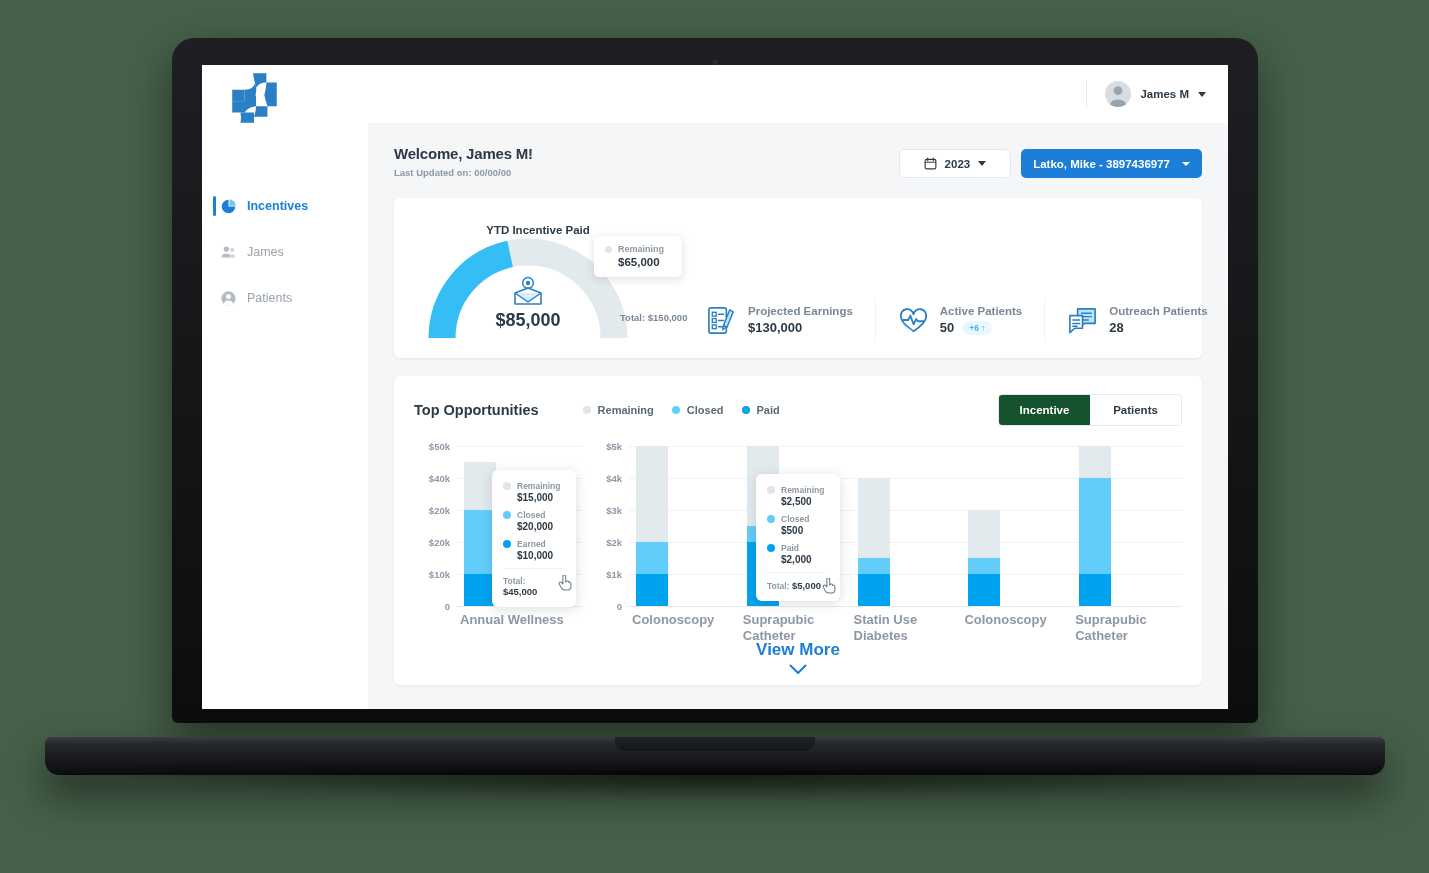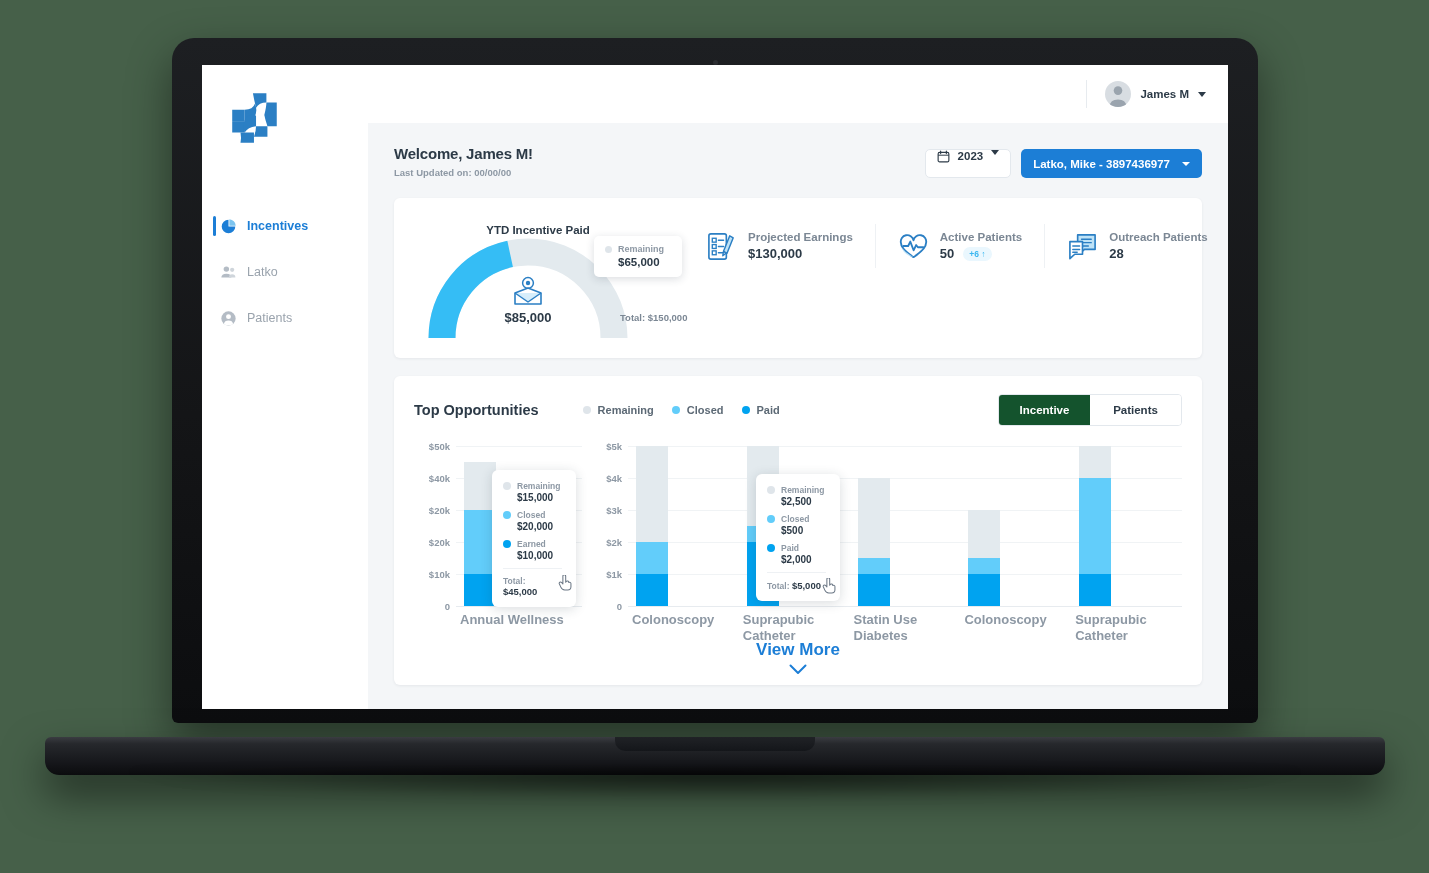--- a/index.html
+++ b/index.html
@@ -53,21 +53,21 @@
     background: radial-gradient(ellipse at 50% 0%, rgba(0,0,0,.62) 0%, rgba(0,0,0,0) 72%);
     filter: blur(4px);
   }
 
   
   #app { width: 1026px; height: 644px; display: flex; background: #f4f6f8; }
 
   
   #sidebar {
     width: 166px; background: #ffffff; flex: none;
-    display: flex; flex-direction: column; padding-top: 20px;
+    display: flex; flex-direction: column; 
   }
   #logo { width: 70px; height: 58px; margin: 4px 0 0 18px; }
   #nav { margin-top: 62px; }
   .nav-item {
     display: flex; align-items: center; gap: 10px;
     height: 34px; padding-left: 14px; margin-bottom: 12px;
     font-size: 12.5px; color: #9aa3ad; cursor: pointer;
     position: relative;
   }
   .nav-item.active { color: #1c7ed6; font-weight: 600; }
@@ -103,22 +103,22 @@
 
   #page-head {
     display: flex; align-items: flex-start; justify-content: space-between;
     padding: 22px 0 20px 0;
   }
   #welcome-title { font-size: 15px; font-weight: 700; color: #2c3a47; letter-spacing: -.2px; }
   #last-updated { font-size: 9.5px; color: #8d98a4; margin-top: 5px; font-weight: 600; }
   #head-actions { display: flex; align-items: center; gap: 10px; padding-top: 4px; }
 
   #year-select {
-    display: flex; gap: 8px;
-    height: 29px; padding: 0 11px; background: #fff; border: 1px solid #e3e8ed;
+    display: flex; align-items: center; gap: 8px;
+    height: 29px; padding: 0 24px; background: #fff; border: 1px solid #e3e8ed;
     border-radius: 5px; cursor: pointer;
   }
   #year-value { font-size: 11.5px; color: #2c3a47; font-weight: 600; }
   .cal-icon { width: 13px; height: 13px; }
 
   #patient-select {
     display: flex; align-items: center; gap: 12px;
     height: 29px; padding: 0 12px; background: #1c7ed6;
     border-radius: 5px; cursor: pointer;
   }
@@ -129,31 +129,31 @@
   }
 
   .card {
     background: #fff; border-radius: 6px; box-shadow: 0 1px 3px rgba(30,45,60,.07);
     padding: 18px 20px;
   }
   .card-title { font-size: 14.5px; font-weight: 700; color: #2c3a47; }
 
   
   #overview-card { margin-bottom: 18px; padding-bottom: 16px; }
-  #overview-body { display: flex; align-items: flex-start; margin-top: 8px; }
+  #overview-body { display: flex; align-items: flex-end; margin-top: 8px; }
 
   #gauge-block { width: 270px; flex: none; position: relative; }
   #gauge-label { font-size: 11.5px; font-weight: 700; color: #2c3a47; text-align: center;
     margin-left: -22px; margin-bottom: 2px; }
   #gauge-wrap { position: relative; width: 200px; height: 104px; margin-left: 14px; }
   #gauge-svg { display: block; }
   #gauge-icon { position: absolute; left: 50%; top: 38px; margin-left: -16px; width: 32px; height: 30px; }
   #gauge-value {
     position: absolute; left: 0; right: 0; top: 72px; text-align: center;
-    font-size: 13px; font-weight: 700; color: #2c3a47;
+    font-size: 18px; font-weight: 700; color: #2c3a47;
   }
   #gauge-total {
     position: absolute; left: 206px; top: 88px;
     font-size: 9.5px; color: #7b8794; font-weight: 600; white-space: nowrap;
   }
   #remaining-tip {
     position: absolute; left: 180px; top: 12px;
     background: #fff; border-radius: 5px; box-shadow: 0 2px 9px rgba(30,45,60,.16);
     padding: 8px 12px 9px 11px; width: 88px;
   }
@@ -277,21 +277,21 @@
             <span>Incentives</span>
           </div>
 
           <div class="nav-item">
             <svg class="nav-icon" viewBox="0 0 20 20">
               <circle cx="7.5" cy="6" r="3.2" fill="#b4bcc5"></circle>
               <path d="M1.6 16 q0 -4.6 5.9 -4.6 t5.9 4.6 z" fill="#b4bcc5"></path>
               <circle cx="14.3" cy="6.8" r="2.5" fill="#cfd5db"></circle>
               <path d="M10.5 16 q0 -3.8 3.8 -3.8 t3.8 3.8 z" fill="#cfd5db"></path>
             </svg>
-            <span>Latko</span>
+            <span>James</span>
           </div>
 
           <div class="nav-item">
             <svg class="nav-icon" viewBox="0 0 20 20">
               <circle cx="10" cy="10" r="8.4" fill="#b4bcc5"></circle>
               <circle cx="10" cy="7.8" r="2.9" fill="#fff"></circle>
               <path d="M4.6 16.4 q.7 -4 5.4 -4 t5.4 4 a8.4 8.4 0 0 1 -10.8 0 z" fill="#fff"></path>
             </svg>
             <span>Patients</span>
           </div>

